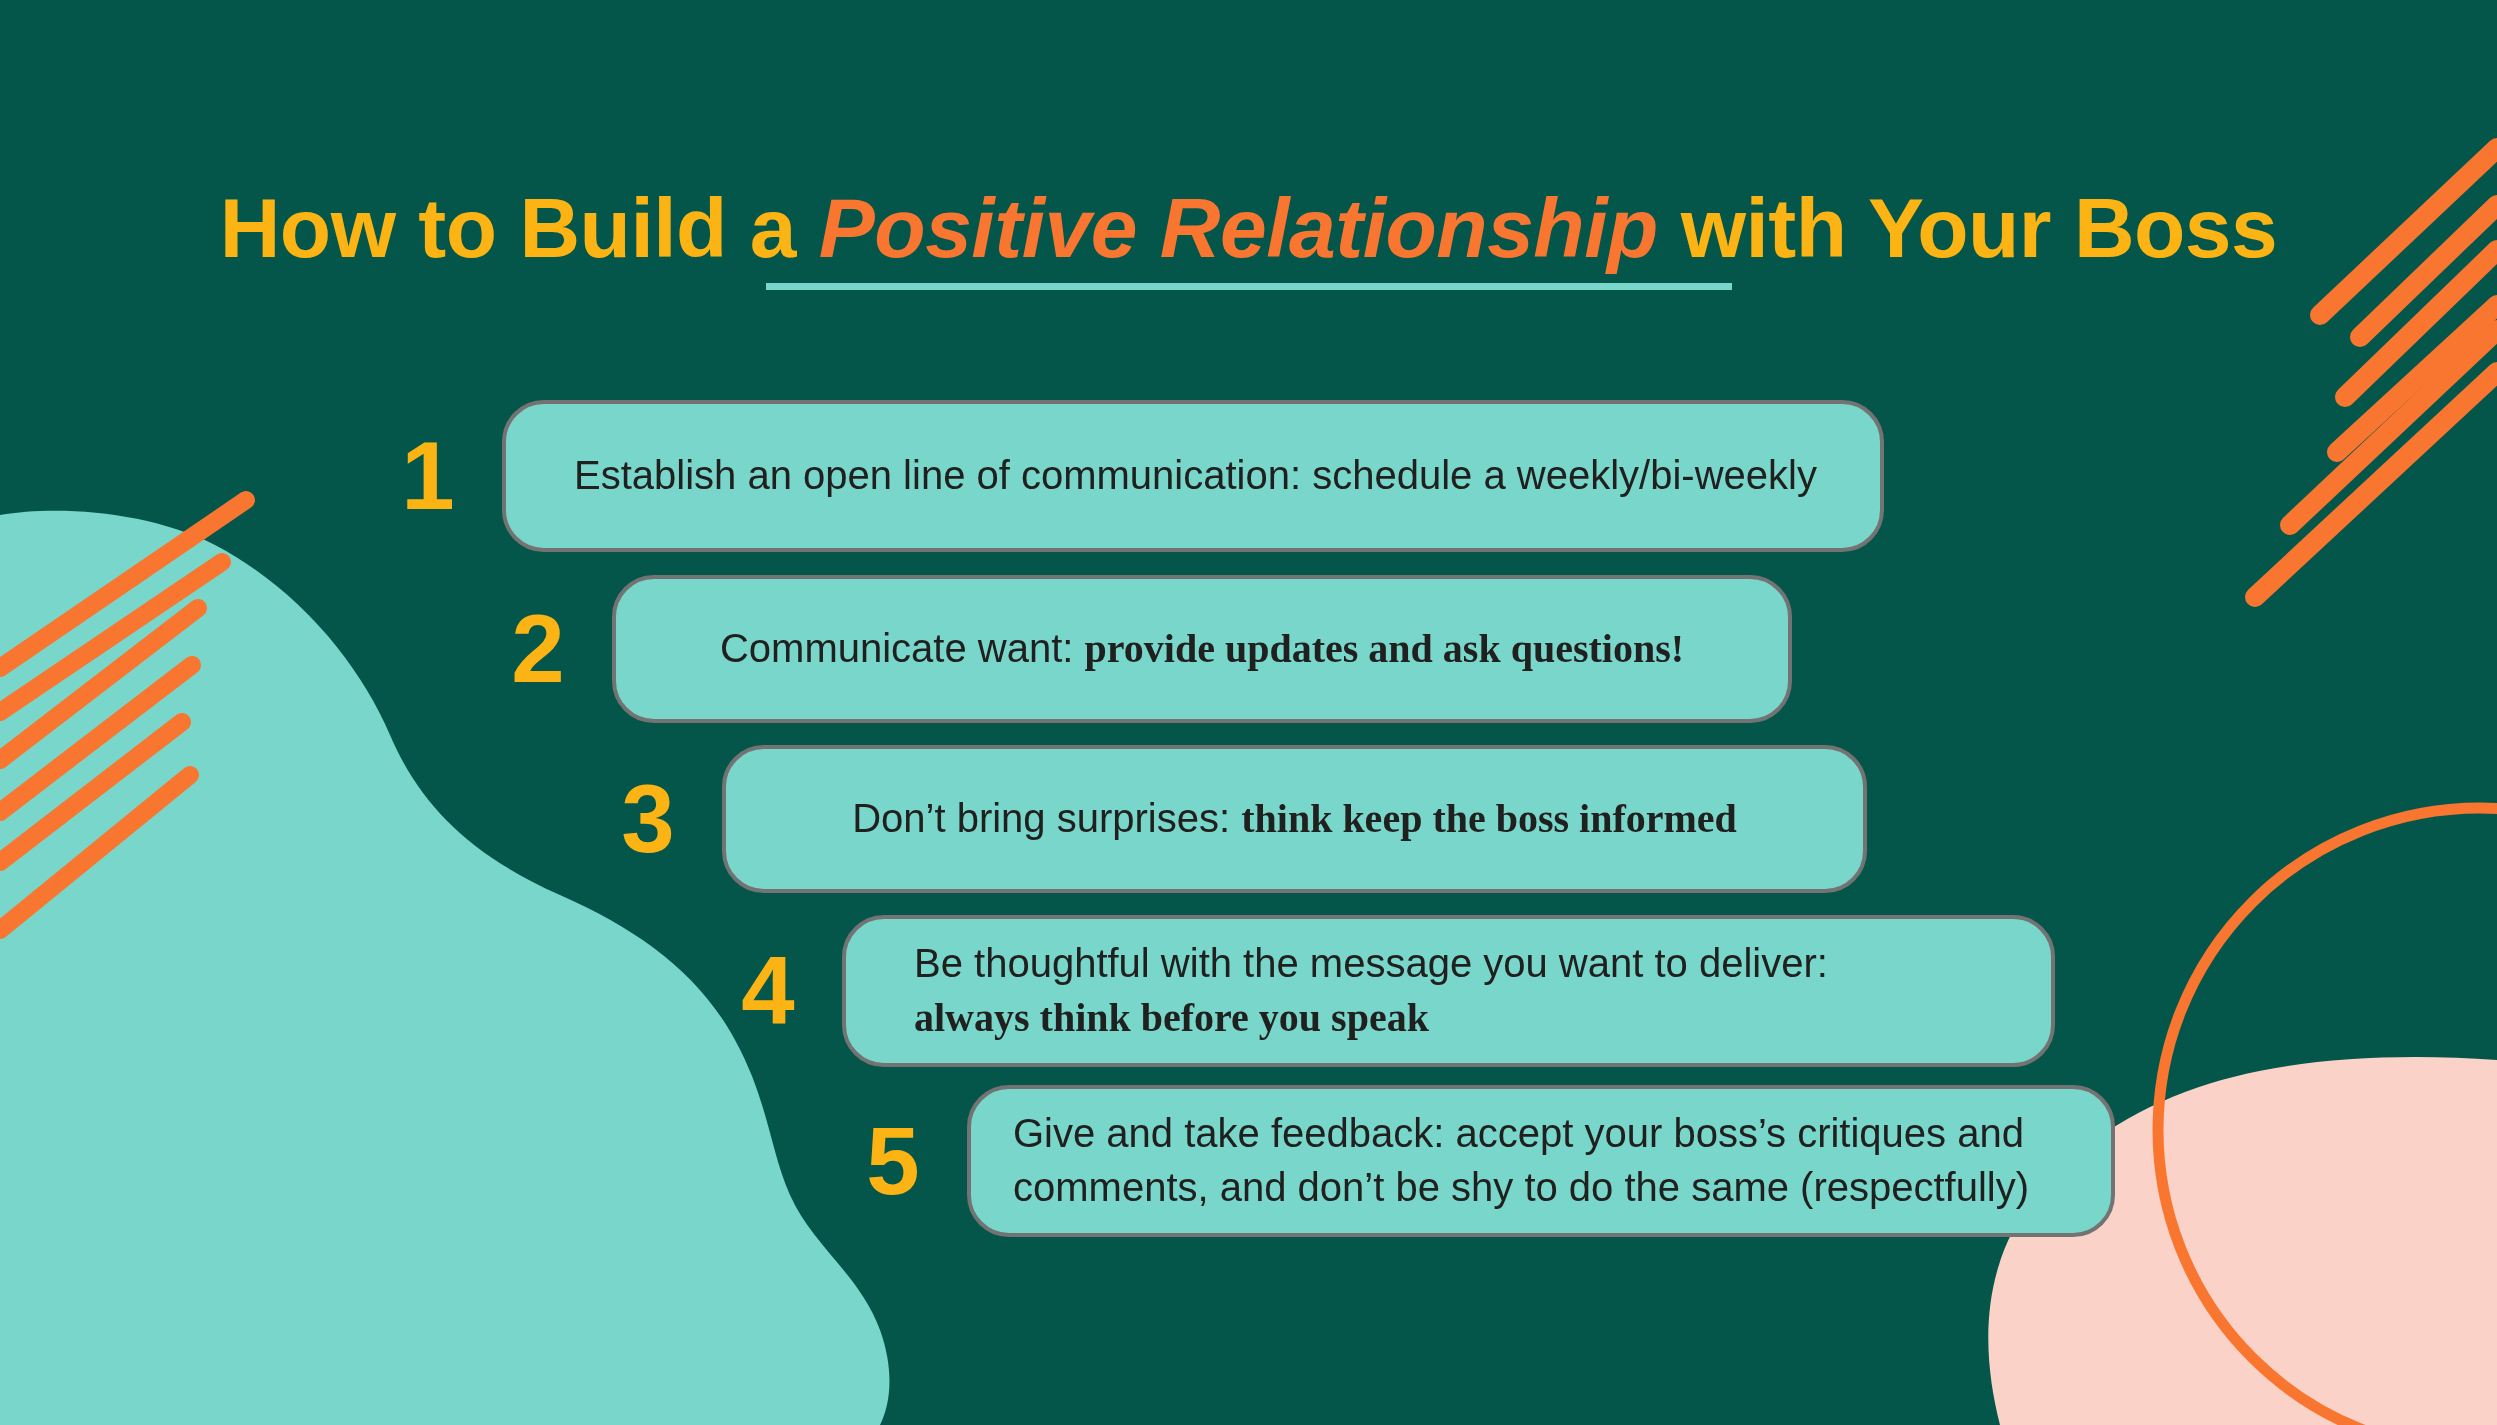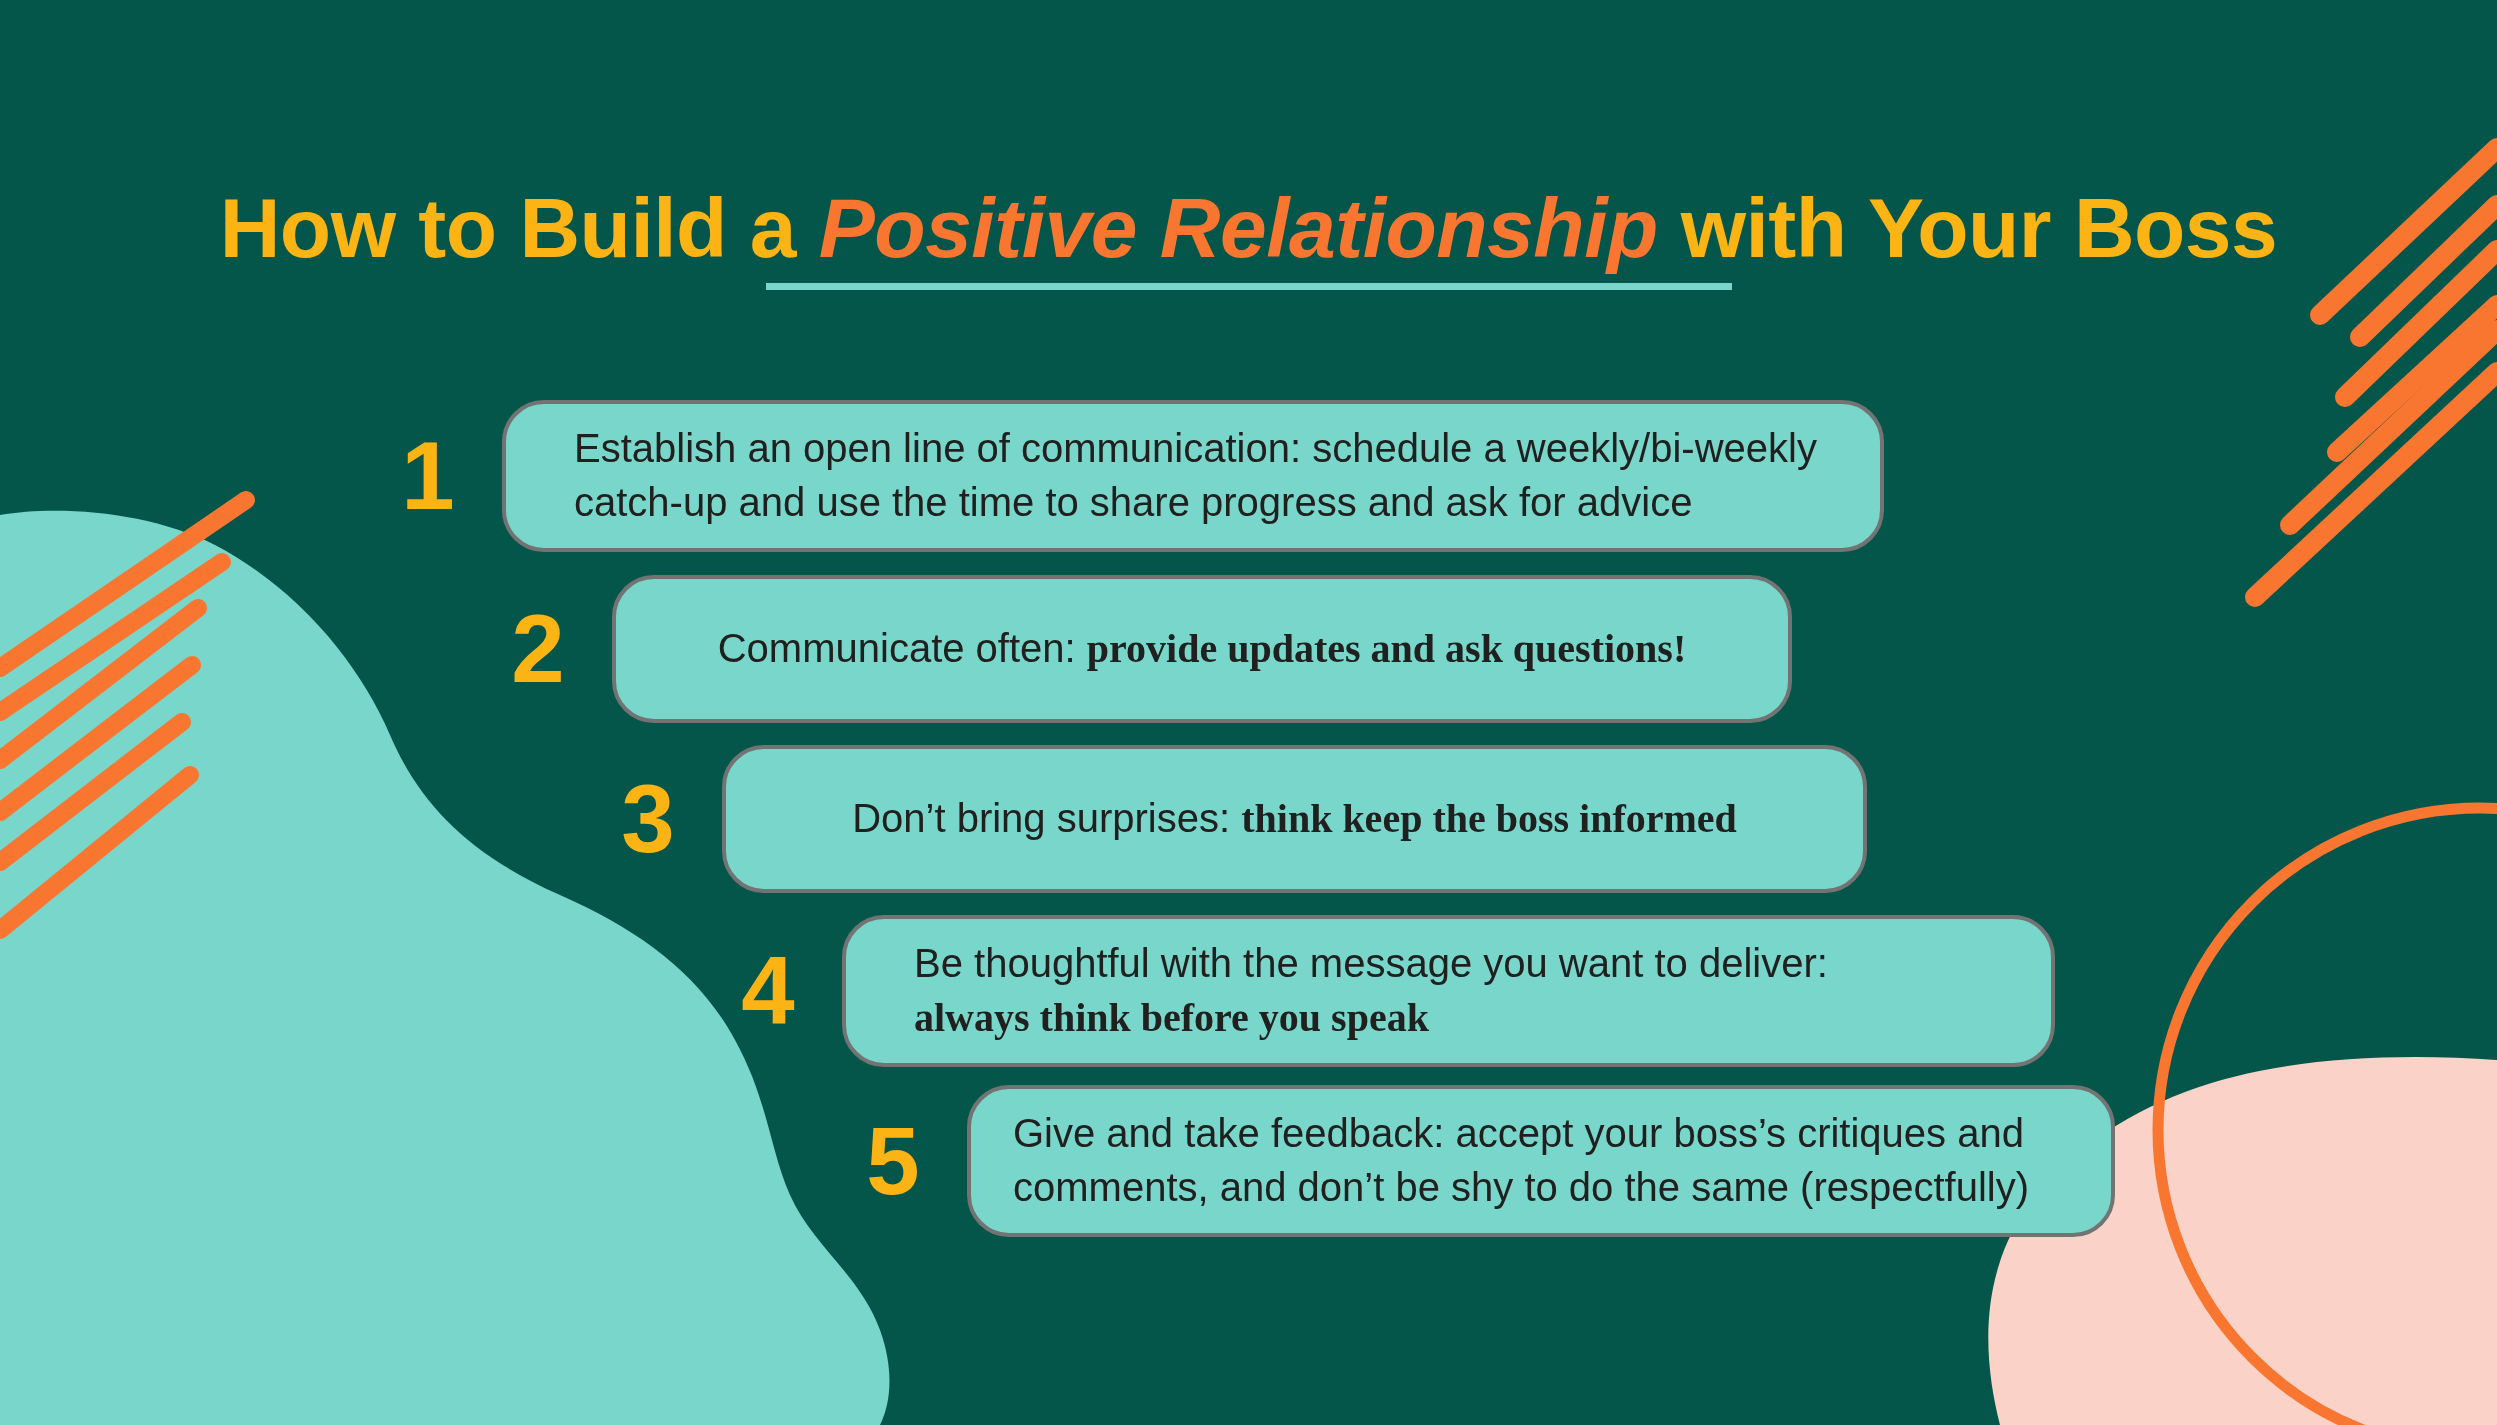--- a/index.html
+++ b/index.html
@@ -173,33 +173,30 @@
 
   <div class="steps">
 
     <div class="step step-1">
       <div class="step-num">1</div>
       <div class="step-box">
         <div class="step-text">
           <div>
             <span>Establish an open line of communication: schedule a weekly/bi-weekly</span><b></b>
           </div>
-          <div>
-            <span>catch-up and use the time to share progress and ask for advice</span><b></b>
-          </div>
         </div>
       </div>
     </div>
 
     <div class="step step-2">
       <div class="step-num">2</div>
       <div class="step-box">
         <div class="step-text">
           <div>
-            <span>Communicate often: </span><b>provide updates and ask questions!</b>
+            <span>Communicate want: </span><b>provide updates and ask questions!</b>
           </div>
         </div>
       </div>
     </div>
 
     <div class="step step-3">
       <div class="step-num">3</div>
       <div class="step-box">
         <div class="step-text">
           <div>

